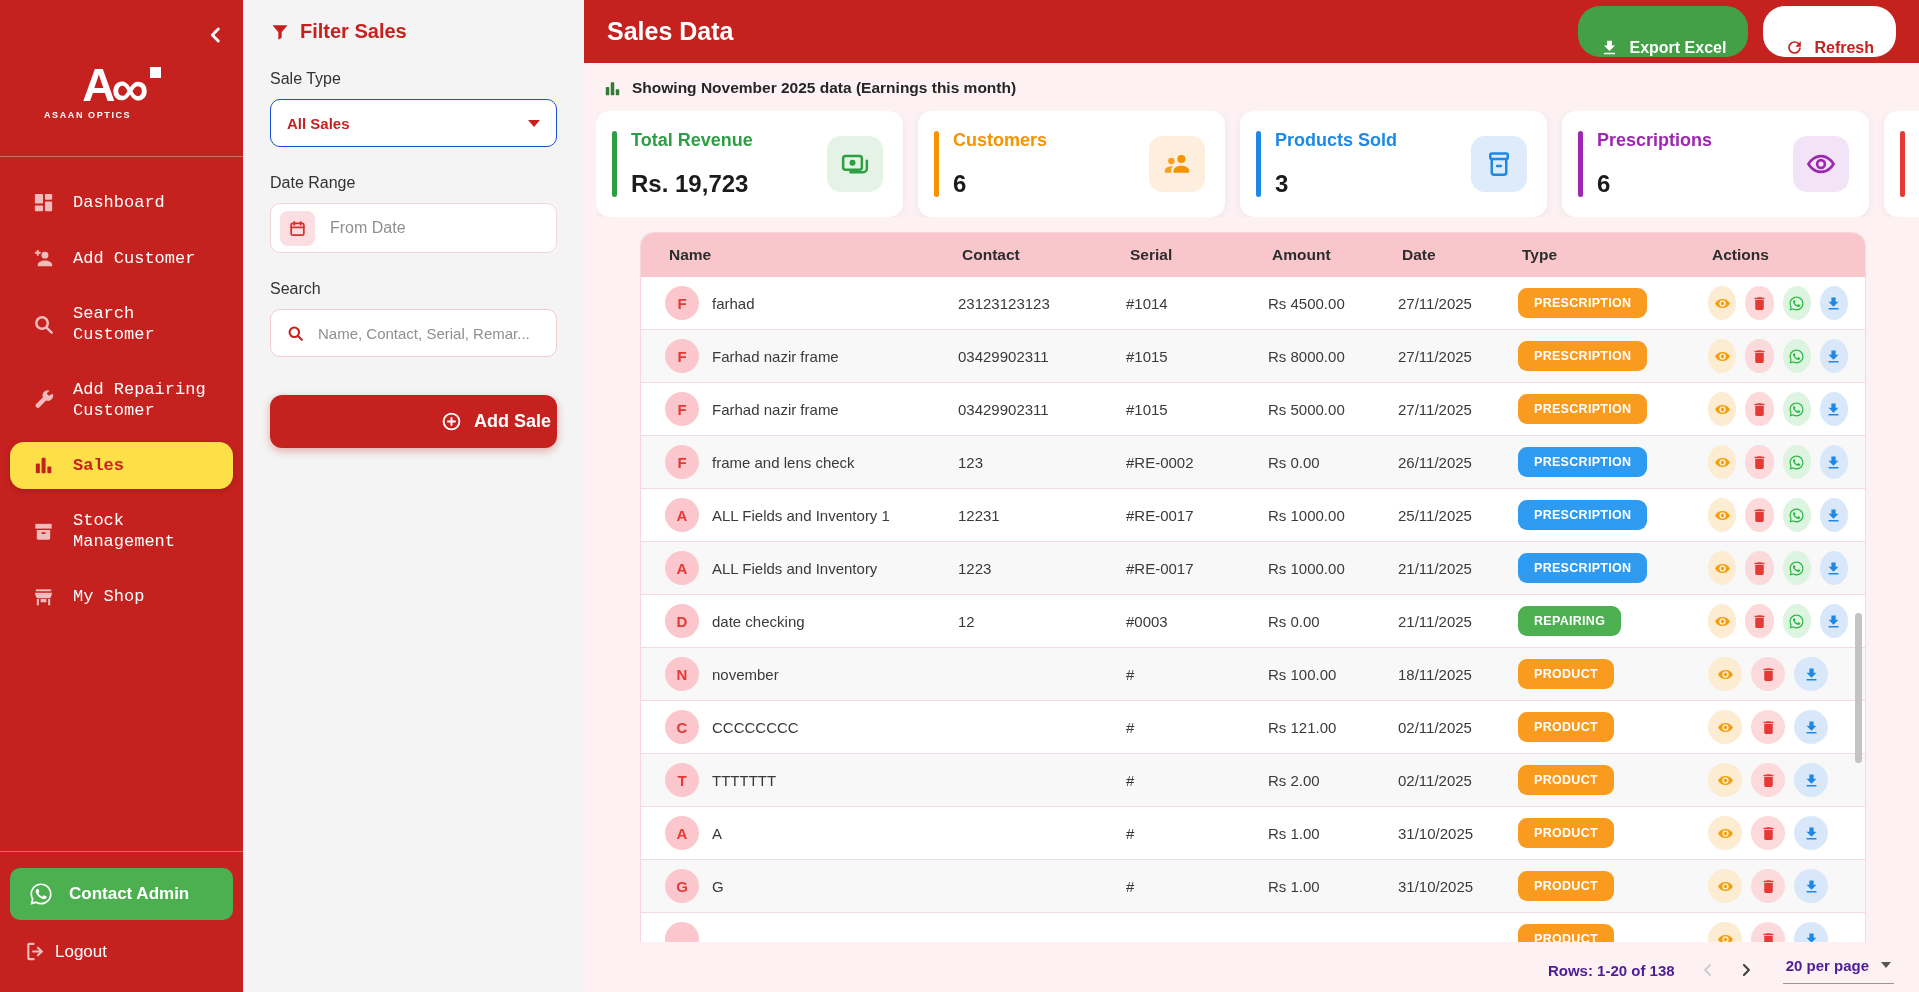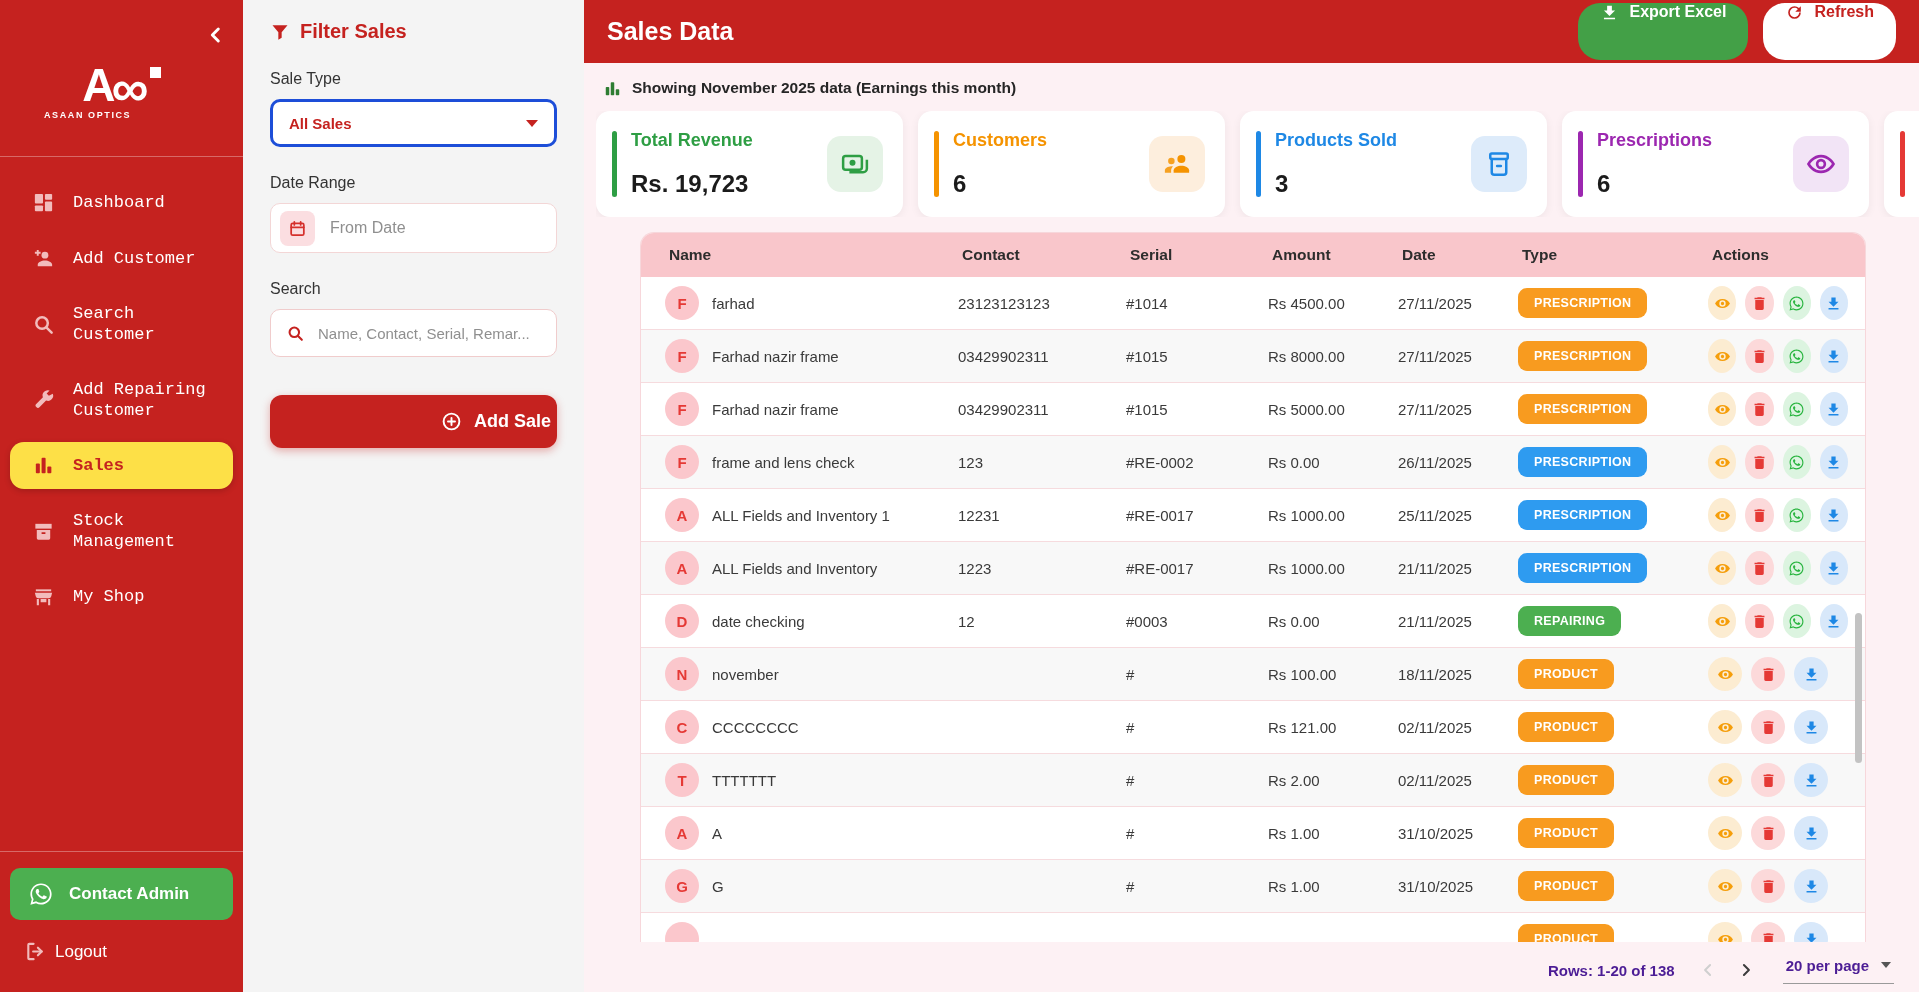--- a/index.html
+++ b/index.html
@@ -48,21 +48,21 @@
   .logout-row .nav-ic { width:24px; height:24px; }
 
   
   .filter {
     width:341px; min-width:341px; background:#f4f4f4; padding:20px 27px; overflow:hidden;
   }
   .filter-title { display:flex; align-items:center; gap:10px; color:#c5221f; font-size:20px; font-weight:700; }
   .funnel { color:#c5221f; width:20px; height:20px; }
   .f-label { margin-top:27px; font-size:16px; color:#333; }
   .select-box {
-    margin-top:11px; background:#fff; border:3px solid #1d4ed8; border-radius:10px; height:48px;
+    margin-top:11px; background:#fff; border:1px solid #1d4ed8; border-radius:10px; height:48px;
     display:flex; align-items:center; justify-content:space-between; padding:0 16px;
     color:#c5221f; font-weight:700; font-size:15px; cursor:pointer;
   }
   .caret-red { width:0; height:0; border-left:6px solid transparent; border-right:6px solid transparent; border-top:7px solid #c5221f; }
   .date-box {
     margin-top:11px; background:#fff; border:1px solid #f3d6d6; border-radius:10px; height:50px;
     display:flex; align-items:center; gap:13px; padding:0 9px; cursor:text;
   }
   .cal-tile { width:35px; height:35px; background:#fbdee1; border-radius:8px; display:flex; align-items:center; justify-content:center; color:#dramatic; color:#d5302c; }
   .cal-tile svg { width:19px; height:19px; }
@@ -81,22 +81,22 @@
     box-shadow:0 3px 8px rgba(197,34,31,.35);
   }
   .add-sale-btn svg { width:21px; height:21px; }
 
   
   .main { flex:1; min-width:0; display:flex; flex-direction:column; }
   .topbar { height:63px; min-height:63px; background:#c5221f; display:flex; align-items:center; padding:0 23px; }
   .topbar-title { color:#fff; font-size:25px; font-weight:700; }
   .topbar-actions { margin-left:auto; display:flex; gap:15px; }
   .pill-btn {
-    height:57px; border:none; border-radius:22px; padding:0 22px;
-    display:flex; align-items:flex-start; gap:10px; font-family:"Liberation Sans",sans-serif;
+    height:51px; border:none; border-radius:22px; padding:0 22px;
+    display:flex; align-items:flex-end; gap:10px; font-family:"Liberation Sans",sans-serif;
     font-size:16px; font-weight:700; cursor:pointer;
   }
   .pill-btn svg { width:19px; height:19px; }
   .btn-export { background:#43a047; color:#fff; }
   .btn-refresh { background:#fff; color:#c5221f; }
 
   .content { flex:1; padding:13px 0 0 12px; position:relative; overflow:hidden; }
   .status-row { display:flex; align-items:center; gap:10px; padding-left:7px; font-size:15.5px; font-weight:700; color:#262626; height:24px; }
   .status-row svg { width:19px; height:19px; }
 

